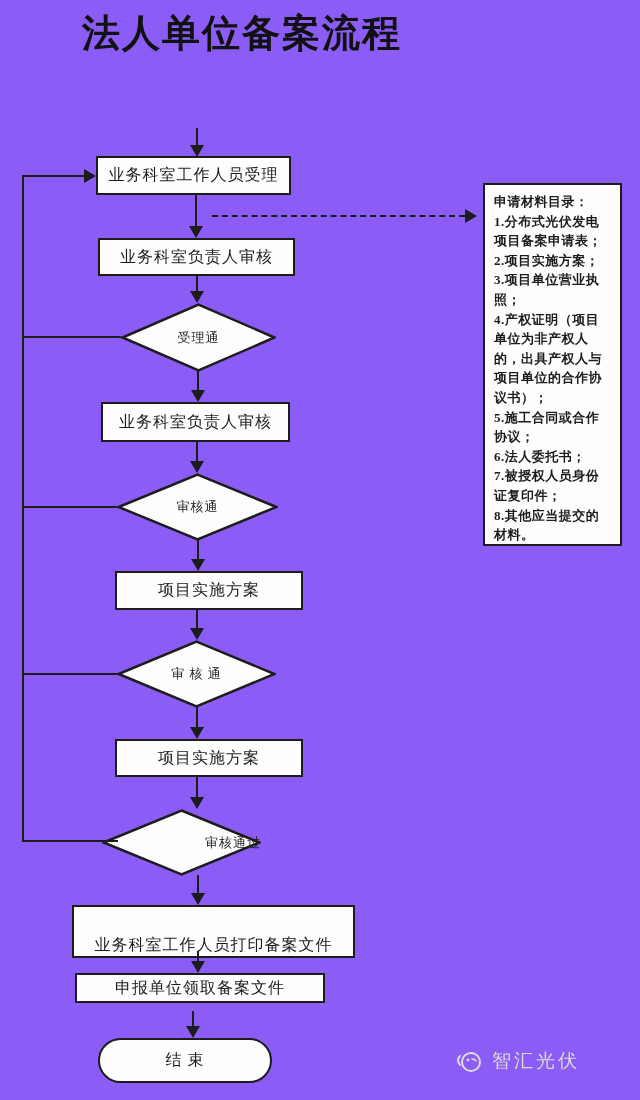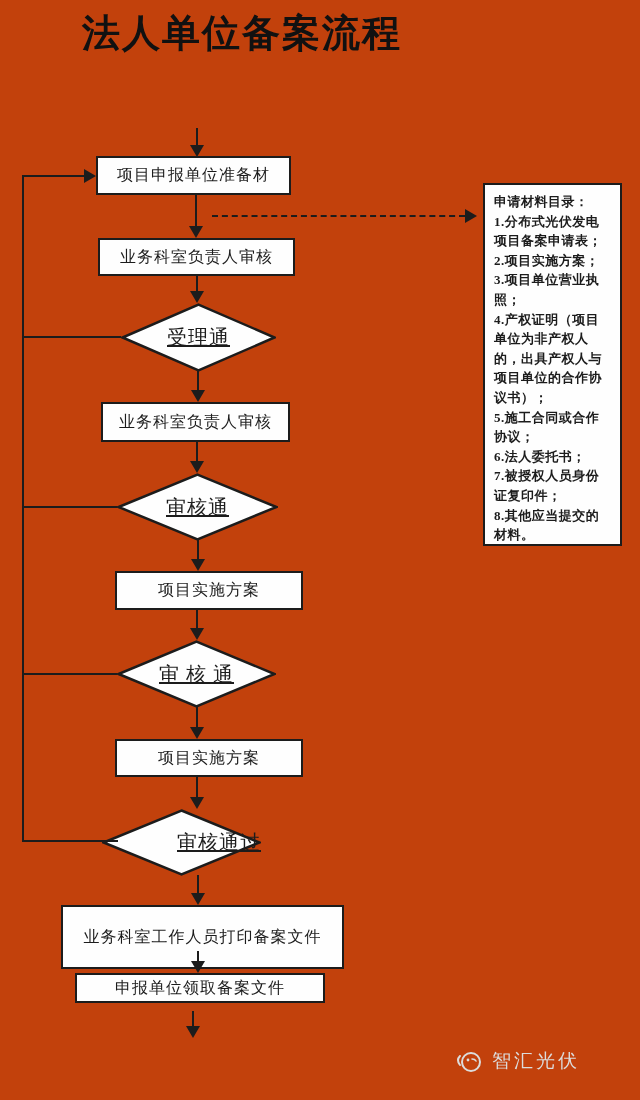--- a/index.html
+++ b/index.html
@@ -1,33 +1,33 @@
 <!DOCTYPE html>
 <html><head>
 <meta charset="utf-8">
 <style>
   html,body{margin:0;padding:0;background:#fff;}
   #canvas{
-    position:relative;width:640px;height:1100px;background:#c2410c;
+    position:relative;width:640px;height:1100px;background:#8b5cf6;
     font-family:"Liberation Serif","DejaVu Serif",serif;color:#1c1c1c;overflow:hidden;
   }
   .title{
     position:absolute;left:82px;top:8px;
     font-family:"Liberation Sans","DejaVu Sans",sans-serif;
     font-weight:bold;font-size:38px;letter-spacing:2px;color:#111;
   }
   .node{
     position:absolute;display:flex;align-items:center;justify-content:center;
     box-sizing:border-box;background:#fefefe;font-size:16px;letter-spacing:1px;text-align:center;
   }
   .terminator{border:2.5px solid #1c1c1c;border-radius:23px;}
   .process{border:2.5px solid #1c1c1c;}
   .diamond{background:transparent;border:none;}
   .diamond svg{position:absolute;left:0;top:0;width:100%;height:100%;}
-  .diamond .dlabel{position:relative;z-index:2;font-size:20px;text-decoration:underline;}
+  .diamond .dlabel{position:relative;z-index:2;font-size:13px;}
   .vline{position:absolute;width:2px;background:#1c1c1c;}
   .hline{position:absolute;height:2px;background:#1c1c1c;}
   .hdash{position:absolute;height:0;border-top:2px dashed #1c1c1c;}
   .arrow-down{position:absolute;width:0;height:0;
     border-left:7px solid transparent;border-right:7px solid transparent;
     border-top:12px solid #1c1c1c;}
   .arrow-right{position:absolute;width:0;height:0;
     border-top:7px solid transparent;border-bottom:7px solid transparent;
     border-left:12px solid #1c1c1c;}
   .panel{
@@ -47,21 +47,21 @@
 
 <div id="canvas">
 
   <div class="title">法人单位备案流程</div>
 
 
   <div class="vline" style="left:196px;top:128px;height:18px;"></div>
   <div class="arrow-down" style="left:190px;top:145px;"></div>
 
   <div class="node process" style="left:96px;top:156px;width:195px;height:39px;">
-    <span>项目申报单位准备材</span>
+    <span>业务科室工作人员受理</span>
   </div>
 
   <div class="vline" style="left:195px;top:194px;height:33px;"></div>
   <div class="arrow-down" style="left:189px;top:226px;"></div>
 
   <div class="hdash" style="left:212px;top:215px;width:253px;"></div>
   <div class="arrow-right" style="left:465px;top:209px;"></div>
 
   <div class="node process" style="left:98px;top:238px;width:197px;height:38px;">
     <span>业务科室负责人审核</span>
@@ -124,34 +124,37 @@
   <div class="node diamond" style="left:102px;top:809px;width:159px;height:67px;justify-content:flex-end;">
     <svg viewBox="0 0 100 44" preserveAspectRatio="none">
       <polygon points="50,1 99,22 50,43 1,22" fill="#fefefe" stroke="#1c1c1c" stroke-width="2.5" vector-effect="non-scaling-stroke"></polygon>
     </svg>
     <span class="dlabel">审核通过</span>
   </div>
 
   <div class="vline" style="left:197px;top:875px;height:18px;"></div>
   <div class="arrow-down" style="left:191px;top:893px;"></div>
 
-  <div class="node process" style="left:61px;top:905px;width:283px;height:64px;">
+  <div class="node process" style="left:72px;top:905px;width:283px;height:53px;align-items:flex-end;">
     <span>业务科室工作人员打印备案文件</span>
   </div>
 
   <div class="vline" style="left:197px;top:951px;height:10px;"></div>
   <div class="arrow-down" style="left:191px;top:961px;"></div>
 
   <div class="node process" style="left:75px;top:973px;width:250px;height:30px;">
     <span>申报单位领取备案文件</span>
   </div>
 
   <div class="vline" style="left:192px;top:1011px;height:15px;"></div>
   <div class="arrow-down" style="left:186px;top:1026px;"></div>
 
+  <div class="node terminator" style="left:98px;top:1038px;width:174px;height:45px;">
+    <span>结 束</span>
+  </div>
 
   <div class="vline" style="left:22px;top:176px;height:666px;"></div>
   <div class="hline" style="left:22px;top:175px;width:62px;"></div>
   <div class="arrow-right" style="left:84px;top:169px;"></div>
   <div class="hline" style="left:22px;top:336px;width:99px;"></div>
   <div class="hline" style="left:22px;top:506px;width:95px;"></div>
   <div class="hline" style="left:22px;top:673px;width:95px;"></div>
   <div class="hline" style="left:22px;top:840px;width:96px;"></div>
 
   <div class="panel">申请材料目录：

